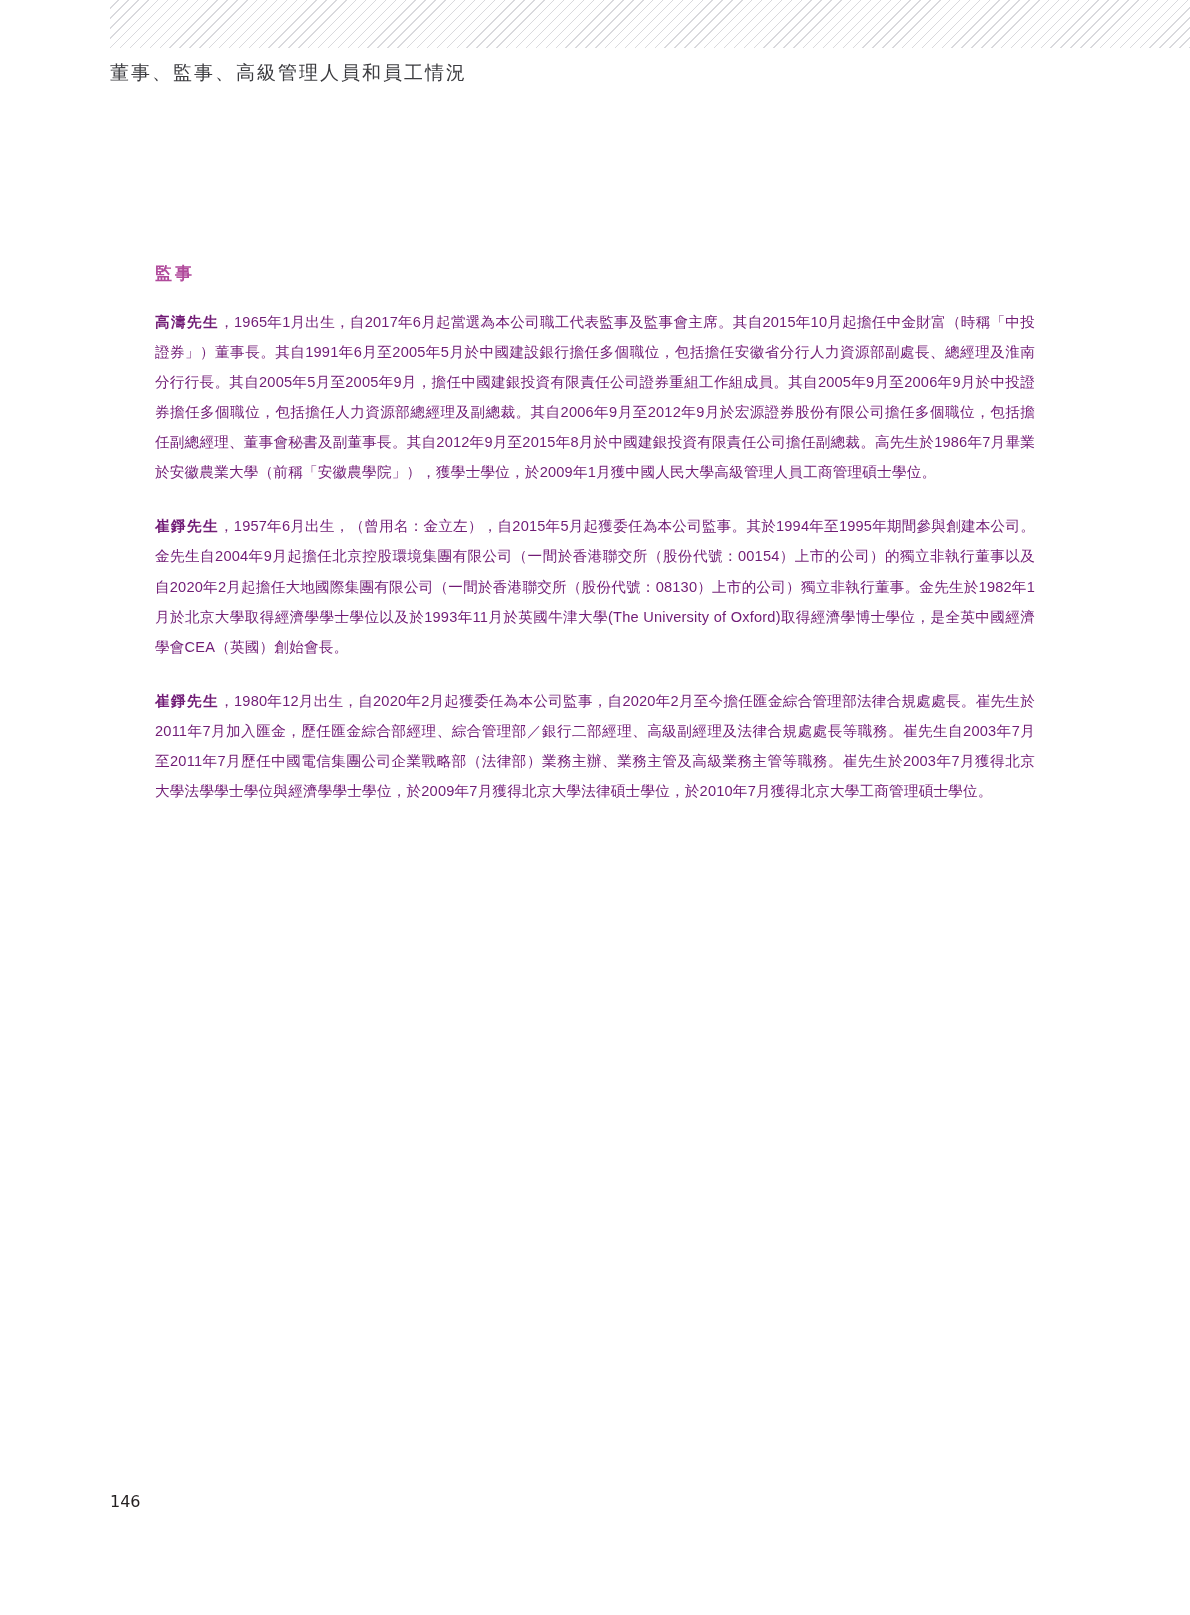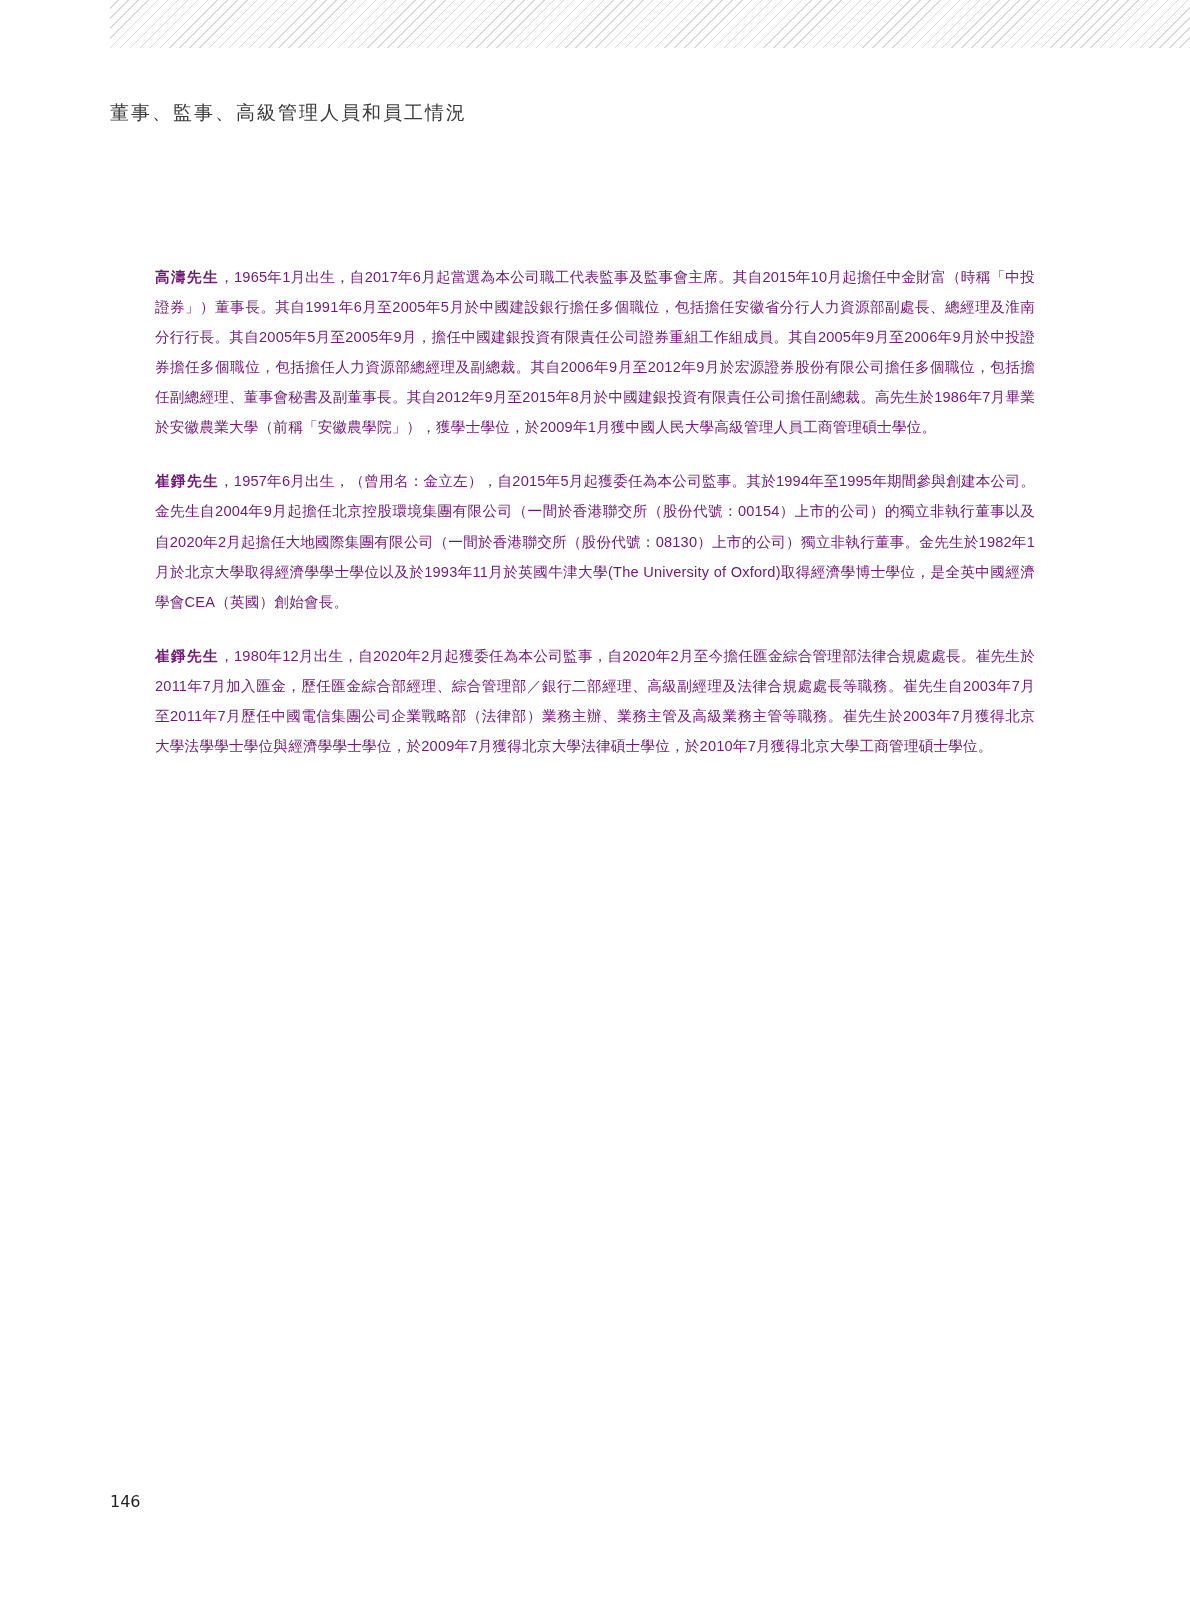--- a/index.html
+++ b/index.html
@@ -35,21 +35,20 @@
 
   .running-head {
     position: absolute;
     left: 110px;
     top: 60px;
     font-size: 19px;
     letter-spacing: 2px;
     color: #3b3b3f;
     font-family: Liberation Serif, serif;
     white-space: nowrap;
-    margin-top: 40px;
   }
 
   .content {
     position: absolute;
     left: 155px;
     top: 262px;
     width: 880px;
   }
 
   .section-heading {
@@ -89,20 +88,21 @@
 </style>
 </head>
 <body>
 
 <div class="top-band"></div>
 
 <div class="running-head">董事、監事、高級管理人員和員工情況</div>
 
 <div class="content">
 
+  <h2 class="section-heading">監事</h2>
 
   <p class="para">
     <span class="name">高濤先生</span><span>，1965年1月出生，自2017年6月起當選為本公司職工代表監事及監事會主席。其自2015年10月起擔任中金財富（時稱「中投證券」）董事長。其自1991年6月至2005年5月於中國建設銀行擔任多個職位，包括擔任安徽省分行人力資源部副處長、總經理及淮南分行行長。其自2005年5月至2005年9月，擔任中國建銀投資有限責任公司證券重組工作組成員。其自2005年9月至2006年9月於中投證券擔任多個職位，包括擔任人力資源部總經理及副總裁。其自2006年9月至2012年9月於宏源證券股份有限公司擔任多個職位，包括擔任副總經理、董事會秘書及副董事長。其自2012年9月至2015年8月於中國建銀投資有限責任公司擔任副總裁。高先生於1986年7月畢業於安徽農業大學（前稱「安徽農學院」），獲學士學位，於2009年1月獲中國人民大學高級管理人員工商管理碩士學位。</span>
   </p>
 
   <p class="para">
     <span class="name">崔錚先生</span><span>，1957年6月出生，（曾用名：金立左），自2015年5月起獲委任為本公司監事。其於1994年至1995年期間參與創建本公司。金先生自2004年9月起擔任北京控股環境集團有限公司（一間於香港聯交所（股份代號：00154）上市的公司）的獨立非執行董事以及自2020年2月起擔任大地國際集團有限公司（一間於香港聯交所（股份代號：08130）上市的公司）獨立非執行董事。金先生於1982年1月於北京大學取得經濟學學士學位以及於1993年11月於英國牛津大學(The University of Oxford)取得經濟學博士學位，是全英中國經濟學會CEA（英國）創始會長。</span>
   </p>
 
   <p class="para">

